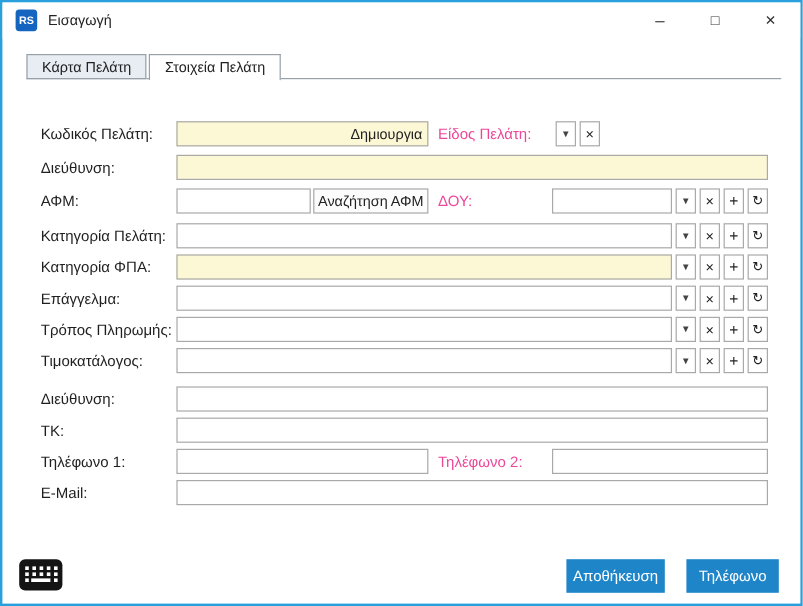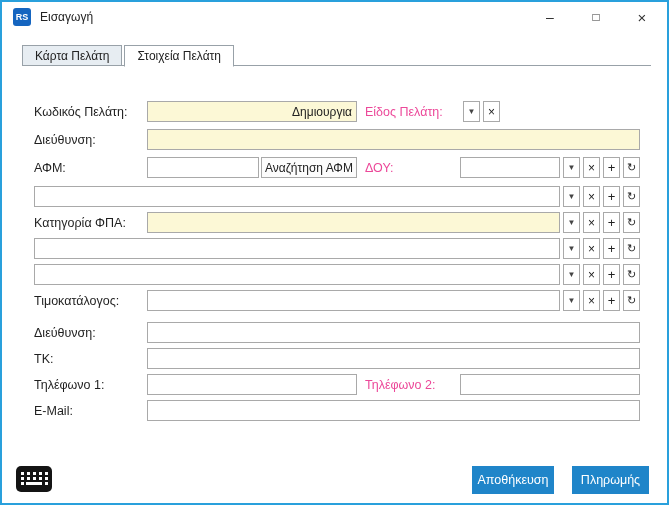--- a/index.html
+++ b/index.html
@@ -128,20 +128,21 @@
     <div class="combo">
       <input class="inp" value="" style="">
       <span class="cbtn dd">▼</span>
       <span class="cbtn clr">×</span>
       <span class="cbtn add">+</span>
       <span class="cbtn rfr">↻</span>
     </div>
   </div>
 
   <div class="row" style="top:170px">
+    <span class="lbl">Κατηγορία Πελάτη:</span>
     <div class="combo">
       <input class="inp" value="" style="">
       <span class="cbtn dd">▼</span>
       <span class="cbtn clr">×</span>
       <span class="cbtn add">+</span>
       <span class="cbtn rfr">↻</span>
     </div>
   </div>
 
   <div class="row" style="top:196px">
@@ -149,30 +150,32 @@
     <div class="combo">
       <input class="inp yellow" value="" style="">
       <span class="cbtn dd">▼</span>
       <span class="cbtn clr">×</span>
       <span class="cbtn add">+</span>
       <span class="cbtn rfr">↻</span>
     </div>
   </div>
 
   <div class="row" style="top:222px">
+    <span class="lbl">Επάγγελμα:</span>
     <div class="combo">
       <input class="inp" value="" style="">
       <span class="cbtn dd">▼</span>
       <span class="cbtn clr">×</span>
       <span class="cbtn add">+</span>
       <span class="cbtn rfr">↻</span>
     </div>
   </div>
 
   <div class="row" style="top:248px">
+    <span class="lbl">Τρόπος Πληρωμής:</span>
     <div class="combo">
       <input class="inp" value="" style="">
       <span class="cbtn dd">▼</span>
       <span class="cbtn clr">×</span>
       <span class="cbtn add">+</span>
       <span class="cbtn rfr">↻</span>
     </div>
   </div>
 
   <div class="row" style="top:274px">
@@ -224,15 +227,15 @@
           <rect x="24" y="12" width="3" height="3"></rect>
           <rect x="30" y="12" width="3" height="3"></rect>
           <rect x="6" y="17" width="3" height="3"></rect>
           <rect x="11" y="17" width="16" height="3"></rect>
           <rect x="30" y="17" width="3" height="3"></rect>
         </g>
       </svg>
     </span>
   </button>
   <div class="btn-primary btn-save">Αποθήκευση</div>
-  <div class="btn-primary btn-close">Πληρωμής</div>
+  <div class="btn-primary btn-close">Τηλέφωνο</div>
 
 </div>
 
 </body></html>

